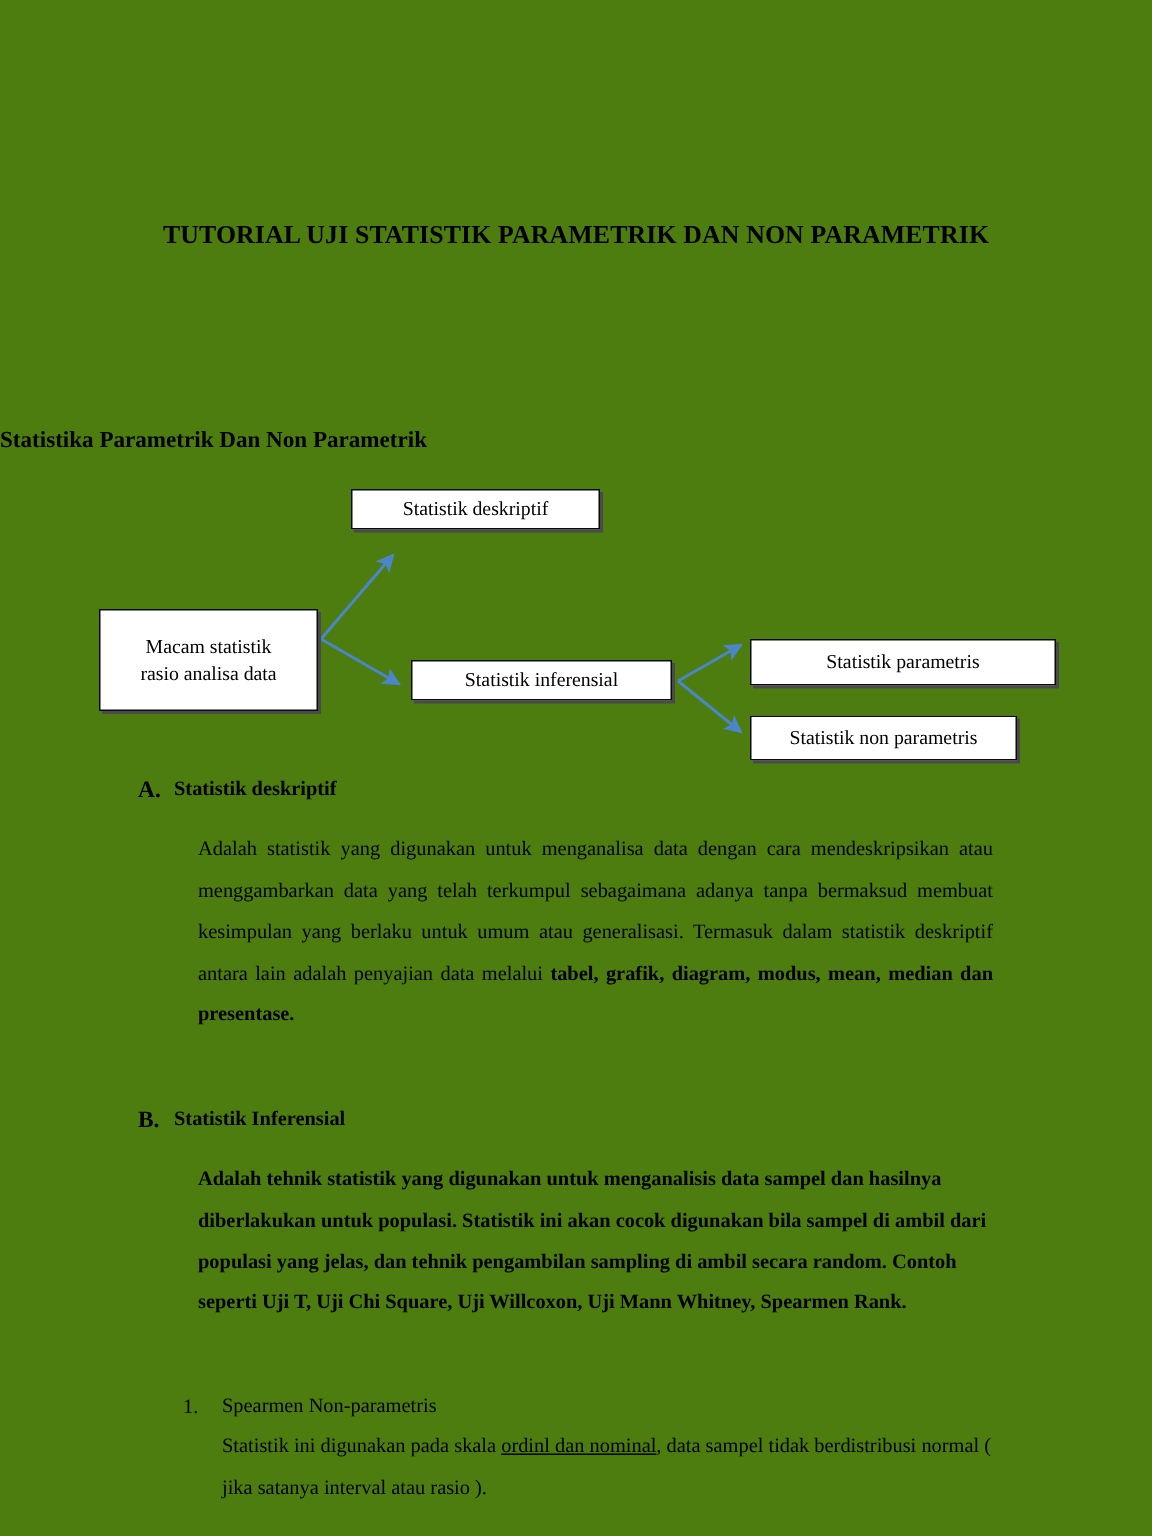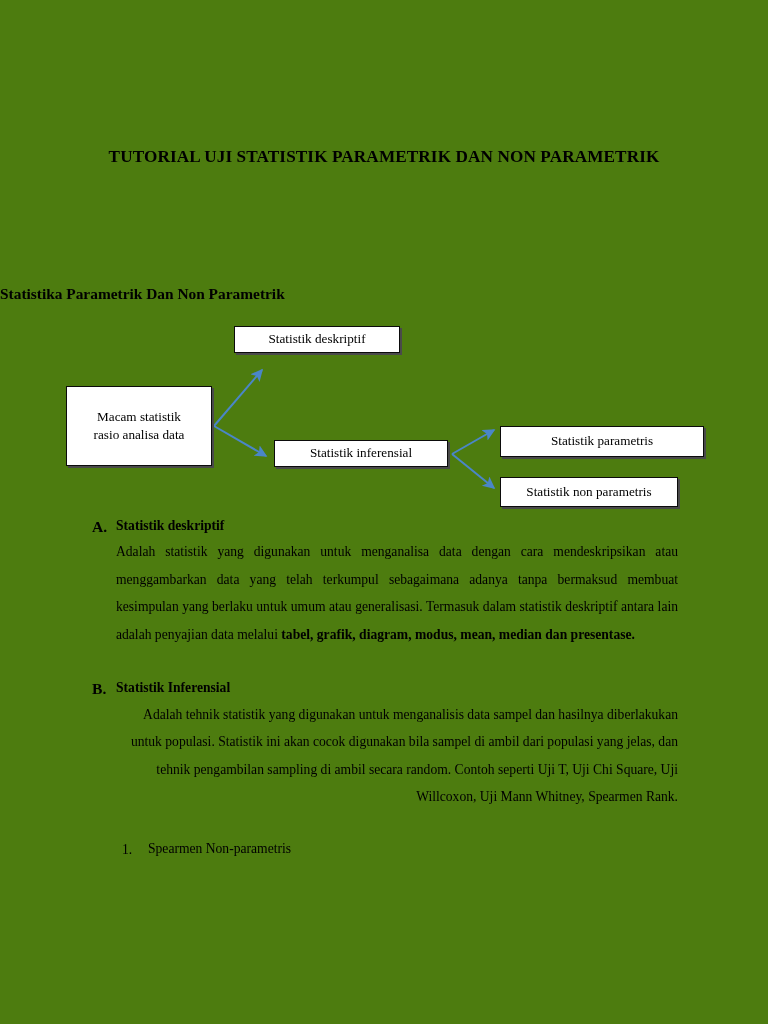--- a/index.html
+++ b/index.html
@@ -73,21 +73,21 @@
     display: flex;
     align-items: center;
     justify-content: center;
     text-align: center;
     font-size: 13.2px;
     line-height: 1.38;
     padding: 3px 8px;
   }
   .dbox span { display: block; }
 
-  #box-root        { left: 66px;  top: 60px;  width: 146px; height: 80px; }
+  #box-root        { left: 66px;  top: 80px;  width: 146px; height: 68px; }
   #box-deskriptif  { left: 234px; top: 0px;   width: 166px; height: 27px; }
   #box-inferensial { left: 274px; top: 114px; width: 174px; height: 27px; }
   #box-parametris  { left: 500px; top: 100px;  width: 204px; height: 31px; }
   #box-nonparam    { left: 500px; top: 151px; width: 178px; height: 30px; }
 
   .arrow-layer {
     position: absolute;
     left: 0; top: 0;
     width: 768px; height: 192px;
     pointer-events: none;
@@ -109,28 +109,28 @@
     margin: 0 0 2px 0;
   }
   .item-head .marker {
     position: absolute;
     left: 0;
     top: -1px;
     font-size: 15.6px;
     font-weight: bold;
   }
   .para {
-    margin: 0;
+    margin: 16px;
     padding-left: 24px;
     text-align: justify;
     font-size: 13.6px;
     line-height: 2.02;
     text-justify: inter-word;
   }
-  .para.last { text-align: right; }
+  .para.last { text-align: left; font-weight: bold; }
   .para b { font-weight: bold; }
 
   .gap-a { height: 30px; }
   .gap-b { height: 26px; }
 
   .numlist {
     margin: 0;
     padding-left: 56px;
   }
   .numitem {
@@ -221,17 +221,18 @@
       <span>Statistik Inferensial</span>
     </div>
     <p class="para last">Adalah tehnik statistik yang digunakan untuk menganalisis data sampel dan hasilnya diberlakukan untuk populasi. Statistik ini akan cocok digunakan bila sampel di ambil dari populasi yang jelas, dan tehnik pengambilan sampling di ambil secara random. Contoh seperti Uji T, Uji Chi Square, Uji Willcoxon, Uji Mann Whitney, Spearmen Rank.</p>
 
     <div class="gap-b"></div>
 
     <div class="numlist">
       <div class="numitem">
         <span class="num">1.</span>
         <span class="nhead">Spearmen Non-parametris</span>
+        <span class="nbody"><span>Statistik ini digunakan pada skala </span><span class="u">ordinl dan nominal</span><span>, data sampel tidak berdistribusi normal ( jika satanya interval atau rasio ).</span></span>
       </div>
     </div>
 
   </div>
 </div>
 
 </body></html>

